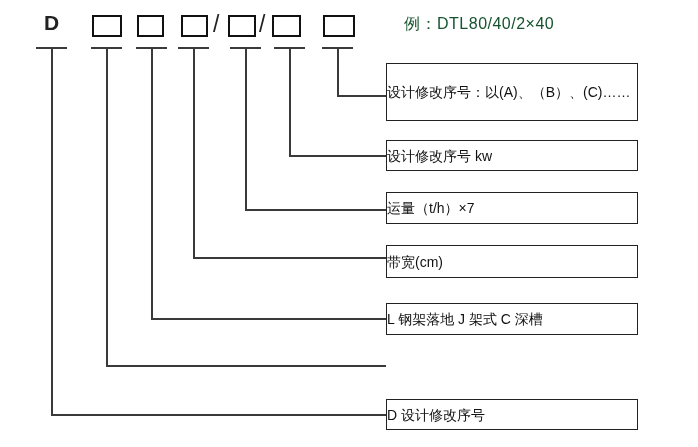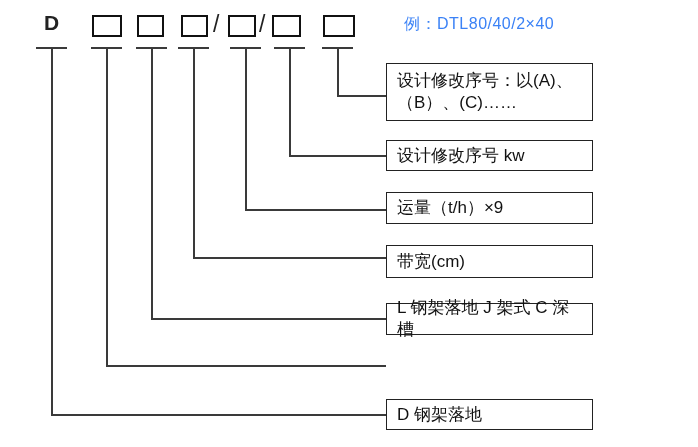--- a/index.html
+++ b/index.html
@@ -19,34 +19,34 @@
   .cbox{
     position:absolute;top:15px;height:22px;
     border:2px solid #111;background:#fff;box-sizing:border-box;
   }
   .slash{
     position:absolute;top:11px;
     font-size:23px;color:#222;font-weight:400;
   }
   .example{
     position:absolute;left:404px;top:14px;
-    font-size:16px;color:#3b82f6;letter-spacing:0.5px;
+    font-size:16px;color:#14532d;letter-spacing:0.5px;
   }
   
   .tick, .vline, .hline{position:absolute;background:#3a3a3a;}
   .tick{height:2px;width:31px;top:47px;}
   .vline{width:1.5px;top:48px;}
   .hline{height:1.5px;}
   
   .lbox{
-    position:absolute;left:386px;width:207px;
+    position:absolute;left:386px;width:252px;
     border:1.5px solid #222;background:#fff;box-sizing:border-box;
     display:flex;flex-direction:column;justify-content:center;
-    padding-left:10px;padding-right:6px;
-    font-size:17px;line-height:22px;color:#111;
+    padding-right:6px;
+    font-size:14px;line-height:22px;color:#111;
   }
 </style>
 </head>
 <body>
 
 <div class="canvas">
 
   <span class="code-prefix">D</span>
 
   <div class="cbox" style="left:92px;width:30px"></div>
@@ -91,29 +91,29 @@
 
   <div class="lbox" style="top:63px;height:58px">
     <div>设计修改序号：以(A)、（B）、(C)……</div>
   </div>
 
   <div class="lbox" style="top:140px;height:31px">
     <div>设计修改序号 kw</div>
   </div>
 
   <div class="lbox" style="top:192px;height:32px">
-    <div>运量（t/h）×9</div>
+    <div>运量（t/h）×7</div>
   </div>
 
   <div class="lbox" style="top:245px;height:33px">
     <div>带宽(cm)</div>
   </div>
 
   <div class="lbox" style="top:303px;height:32px">
     <div>L 钢架落地 J 架式 C 深槽</div>
   </div>
 
 
   <div class="lbox" style="top:399px;height:31px">
-    <div>D 钢架落地</div>
+    <div>D 设计修改序号</div>
   </div>
 
 </div>
 
 </body></html>

